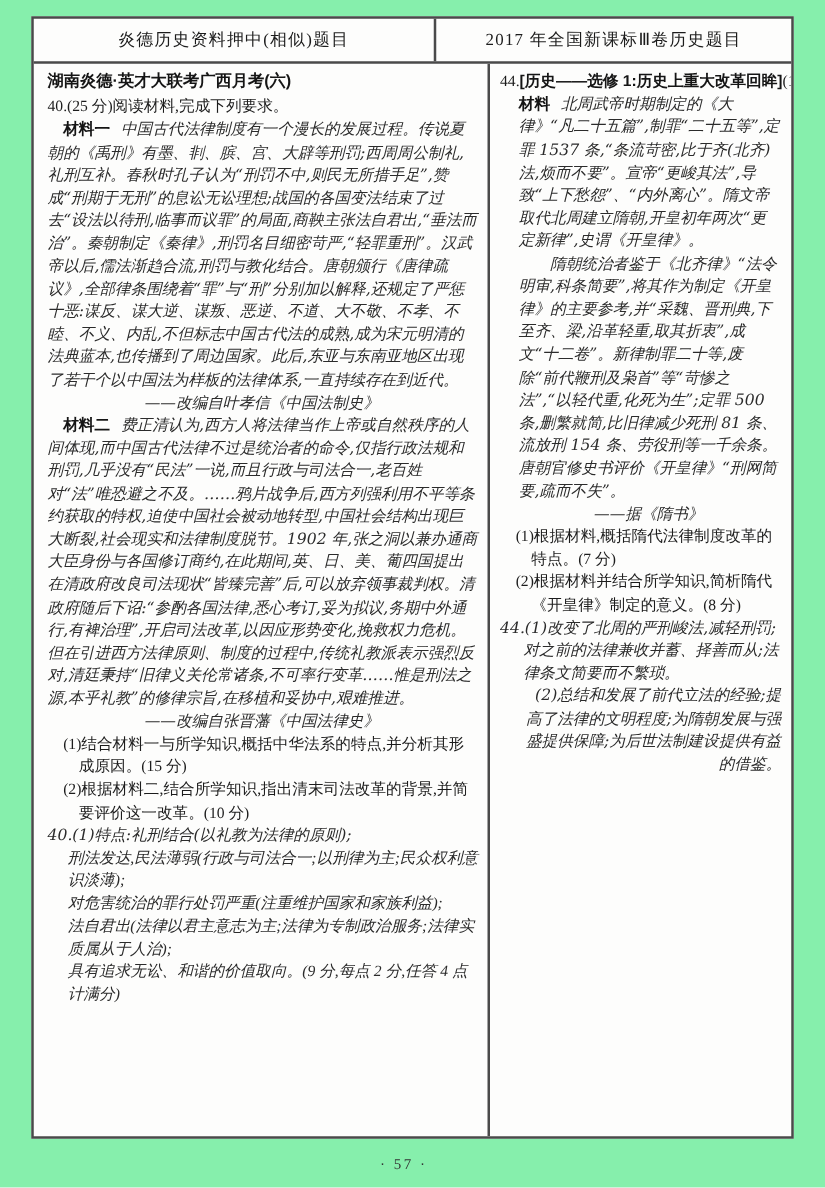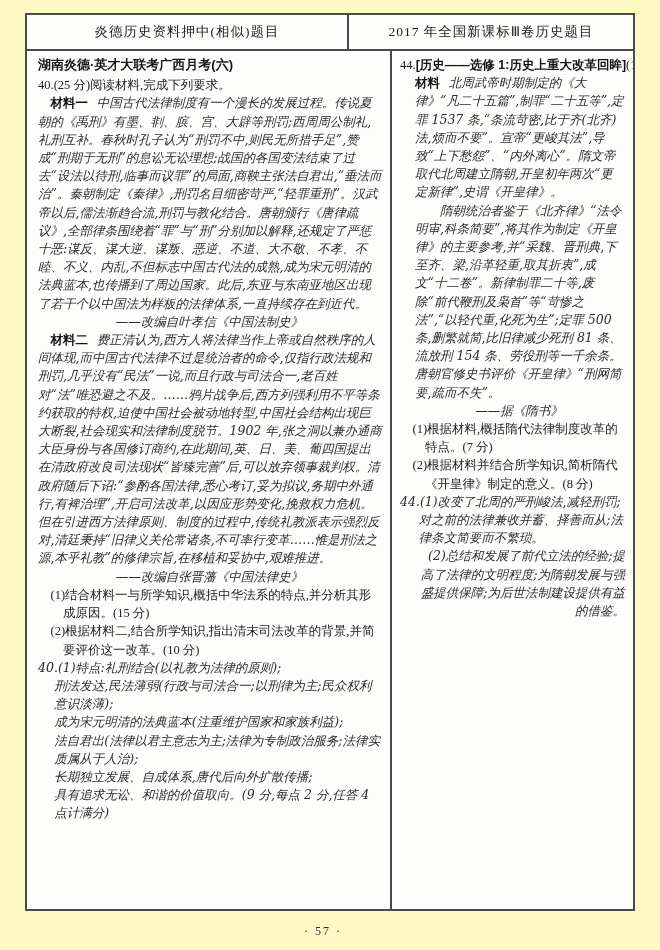--- a/index.html
+++ b/index.html
@@ -1,18 +1,18 @@
 <!DOCTYPE html>
 <html><head>
 <meta charset="utf-8">
 <style>
   html,body{margin:0;padding:0;background:#e8e8e6;}
   .sheet{
     position:relative;width:660px;height:950px;margin:0 auto;
-    background:#fef9c3;overflow:hidden;
+    background:#86efac;overflow:hidden;
     font-family:"Liberation Serif",serif;color:#1c1c1c;
   }
   .tbl{
     position:absolute;left:25px;top:13px;width:610px;height:898px;
     border:2px solid #4a4a4a;box-sizing:border-box;
     display:flex;flex-direction:column;background:#fdfdfc;
   }
   .tbl-header{display:flex;height:34px;border-bottom:2px solid #4a4a4a;flex:0 0 auto;}
   .th{
     display:flex;align-items:center;justify-content:center;
@@ -26,21 +26,21 @@
   .col-right{flex:1;padding:5px 8px 0 8px;}
   .hei{font-family:"Liberation Sans",sans-serif;font-weight:bold;font-style:normal;color:#151515;}
   .song{font-family:"Liberation Serif",serif;color:#1c1c1c;}
   .kai{font-family:"DejaVu Serif",serif;font-style:italic;color:#2b2b2b;}
   .exam-title{font-size:13px;margin-bottom:2px;}
   .para-m{text-indent:1em;}
   .m-label{margin-right:0.7em;}
   .source{text-align:center;padding-right:2px;}
   .hang2{padding-left:2em;text-indent:-1em;}
   .ans .first{padding-left:1.3em;text-indent:-1.3em;}
-  .ans .cont{margin-left:1.3em;}
+  .ans .cont{margin-left:1.3em;font-family:Liberation Serif, serif;}
   .rq-title{white-space:nowrap;}
   .m-block{margin-left:1.2em;}
   .m-p2{text-indent:2em;}
   .rans .first{padding-left:1.5em;text-indent:-1.5em;}
   .rans .cont{margin-left:1.5em;text-align:right;}
   .page-number{
     position:absolute;left:0;right:14px;bottom:11px;text-align:center;
     font-size:12px;color:#333;font-family:"Liberation Serif",serif;letter-spacing:2px;
   }
 </style>
@@ -62,23 +62,22 @@
         <div class="song">40.(25 分)阅读材料,完成下列要求。</div>
         <div class="para-m"><span class="hei m-label">材料一</span><span class="kai">中国古代法律制度有一个漫长的发展过程。传说夏朝的《禹刑》有墨、剕、膑、宫、大辟等刑罚;西周周公制礼,礼刑互补。春秋时孔子认为“刑罚不中,则民无所措手足”,赞成“刑期于无刑”的息讼无讼理想;战国的各国变法结束了过去“设法以待刑,临事而议罪”的局面,商鞅主张法自君出,“垂法而治”。秦朝制定《秦律》,刑罚名目细密苛严,“轻罪重刑”。汉武帝以后,儒法渐趋合流,刑罚与教化结合。唐朝颁行《唐律疏议》,全部律条围绕着“罪”与“刑”分别加以解释,还规定了严惩十恶:谋反、谋大逆、谋叛、恶逆、不道、大不敬、不孝、不睦、不义、内乱,不但标志中国古代法的成熟,成为宋元明清的法典蓝本,也传播到了周边国家。此后,东亚与东南亚地区出现了若干个以中国法为样板的法律体系,一直持续存在到近代。</span></div>
         <div class="source kai">——改编自叶孝信《中国法制史》</div>
         <div class="para-m"><span class="hei m-label">材料二</span><span class="kai">费正清认为,西方人将法律当作上帝或自然秩序的人间体现,而中国古代法律不过是统治者的命令,仅指行政法规和刑罚,几乎没有“民法”一说,而且行政与司法合一,老百姓对“法”唯恐避之不及。……鸦片战争后,西方列强利用不平等条约获取的特权,迫使中国社会被动地转型,中国社会结构出现巨大断裂,社会现实和法律制度脱节。1902 年,张之洞以兼办通商大臣身份与各国修订商约,在此期间,英、日、美、葡四国提出在清政府改良司法现状“皆臻完善”后,可以放弃领事裁判权。清政府随后下诏:“参酌各国法律,悉心考订,妥为拟议,务期中外通行,有裨治理”,开启司法改革,以因应形势变化,挽救权力危机。但在引进西方法律原则、制度的过程中,传统礼教派表示强烈反对,清廷秉持“旧律义关伦常诸条,不可率行变革……惟是刑法之源,本乎礼教”的修律宗旨,在移植和妥协中,艰难推进。</span></div>
         <div class="source kai">——改编自张晋藩《中国法律史》</div>
         <div class="hang2 song">(1)结合材料一与所学知识,概括中华法系的特点,并分析其形成原因。(15 分)</div>
         <div class="hang2 song">(2)根据材料二,结合所学知识,指出清末司法改革的背景,并简要评价这一改革。(10 分)</div>
         <div class="ans kai">
           <div class="first">40.(1)特点:礼刑结合(以礼教为法律的原则);</div>
           <div class="cont">刑法发达,民法薄弱(行政与司法合一;以刑律为主;民众权利意识淡薄);</div>
-          <div class="cont">成为宋元明清的法典蓝本(注重维护国家和家族利益);</div>
+          <div class="cont">对危害统治的罪行处罚严重(注重维护国家和家族利益);</div>
           <div class="cont">法自君出(法律以君主意志为主;法律为专制政治服务;法律实质属从于人治);</div>
-          <div class="cont">长期独立发展、自成体系,唐代后向外扩散传播;</div>
           <div class="cont">具有追求无讼、和谐的价值取向。(9 分,每点 2 分,任答 4 点计满分)</div>
 
         </div>
       </div>
 
       <div class="col col-right">
         <div class="rq-title"><span class="song">44.</span><span class="hei">[历史——选修 1:历史上重大改革回眸]</span><span class="song">(15 分)</span></div>
         <div class="m-block">
           <div><span class="hei m-label">材料</span><span class="kai">北周武帝时期制定的《大律》“凡二十五篇”,制罪“二十五等”,定罪 1537 条,“条流苛密,比于齐(北齐)法,烦而不要”。宣帝“更峻其法”,导致“上下愁怨”、“内外离心”。隋文帝取代北周建立隋朝,开皇初年两次“更定新律”,史谓《开皇律》。</span></div>
           <div class="kai m-p2">隋朝统治者鉴于《北齐律》“法令明审,科条简要”,将其作为制定《开皇律》的主要参考,并“采魏、晋刑典,下至齐、梁,沿革轻重,取其折衷”,成文“十二卷”。新律制罪二十等,废除“前代鞭刑及枭首”等“苛惨之法”,“以轻代重,化死为生”;定罪 500 条,删繁就简,比旧律减少死刑 81 条、流放刑 154 条、劳役刑等一千余条。唐朝官修史书评价《开皇律》“刑网简要,疏而不失”。</div>

